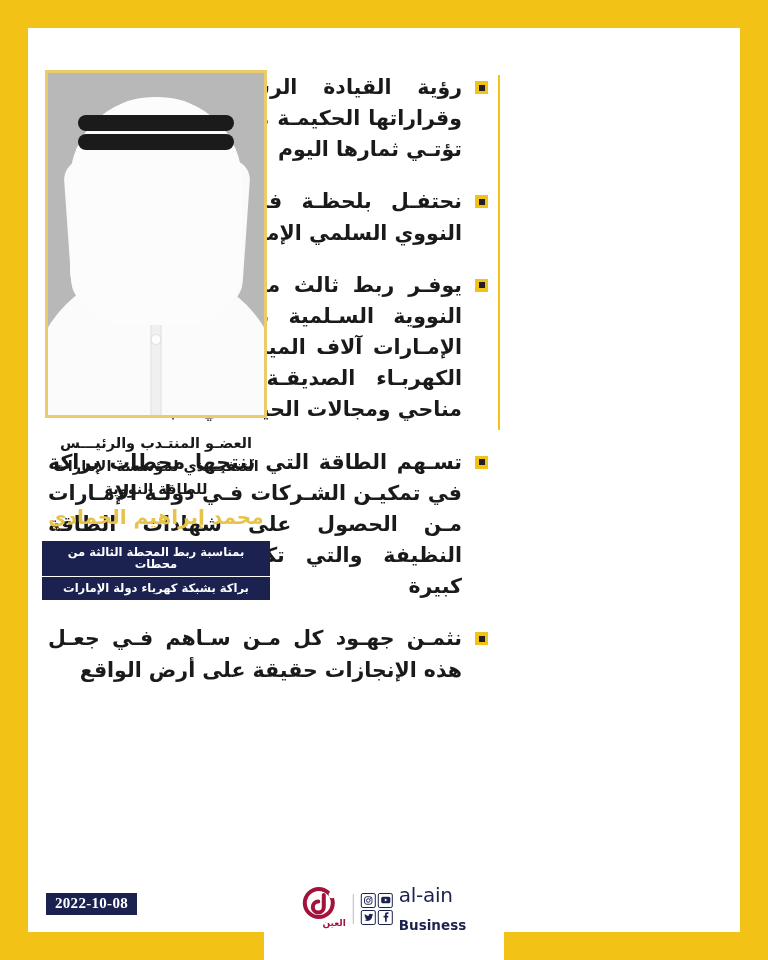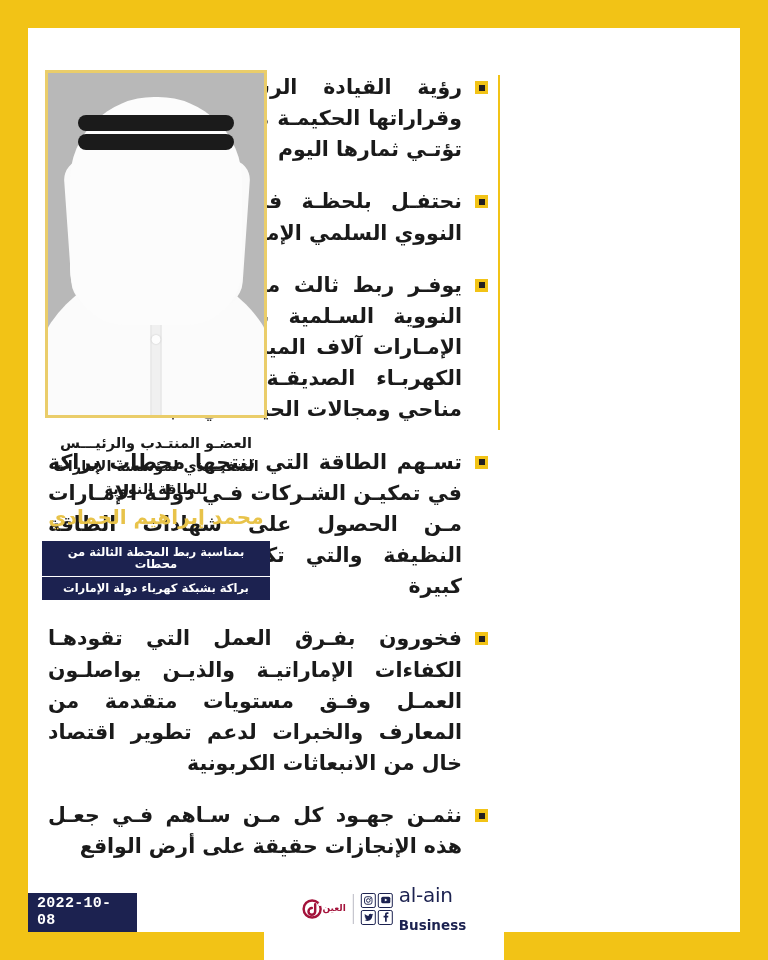--- a/index.html
+++ b/index.html
@@ -288,42 +288,41 @@
     position: absolute;
     right: 603px;       
     top: 10px;
     background: #1c2250;
     color: #ffffff;
     font-size: 15px;
     font-weight: 700;
     padding: 2px 9px 3px;
     letter-spacing: .3px;
     direction: ltr;
-    font-family: Liberation Mono, monospace;
+    font-family: Liberation Serif, serif;
   }
 
   #brand-logo {
     position: absolute;
     left: 50%;
     transform: translateX(-50%);
     top: 2px;
     height: 47px;
     display: flex;
     flex-direction: row;
     align-items: center;
     direction: ltr;
   }
 
   .logo-mark {
     position: relative;
     width: 44px;
     height: 46px;
     display: flex;
-    flex-direction: row;
-    align-items: center;
+    flex-direction: column;
     justify-content: flex-start;
   }
   .logo-mark svg { display: block; }
   .logo-arabic {
     color: #a3123a;
     font-size: 9px;
     font-weight: 700;
     direction: rtl;
     margin-top: -2px;
   }
@@ -417,24 +416,20 @@
           <span class="bullet-marker"></span>
           <span class="bullet-text">يوفـر ربط ثالث محطات براكـة للطاقة النووية السـلمية بشـبكة كهربـاء دولة الإمـارات آلاف الميجـاواط الإضافيـة مـن الكهربـاء الصديقـة للبيئة لدعم كافـة مناحي ومجالات الحياة في مجتمعنا</span>
         </div>
 
 
         <div class="bullet-item">
           <span class="bullet-marker"></span>
           <span class="bullet-text">تسـهم الطاقة التي تنتجها محطات براكة في تمكيـن الشـركات فـي دولـة الإمـارات مـن الحصول على شهادات الطاقة النظيفة والتي تكسبها ميزة تنافسية كبيرة</span>
         </div>
 
-        <div class="bullet-item">
-          <span class="bullet-marker"></span>
-          <span class="bullet-text">فخورون بفـرق العمل التي تقودهـا الكفاءات الإماراتيـة والذيـن يواصلـون العمـل وفـق مستويات متقدمة من المعارف والخبرات لدعم تطوير اقتصاد خال من الانبعاثات الكربونية</span>
-        </div>
 
         <div class="bullet-item">
           <span class="bullet-marker"></span>
           <span class="bullet-text">نثمـن جهـود كل مـن سـاهم فـي جعـل هذه الإنجازات حقيقة على أرض الواقع</span>
         </div>
 
       </div>
 
       <div id="right-column">
 

